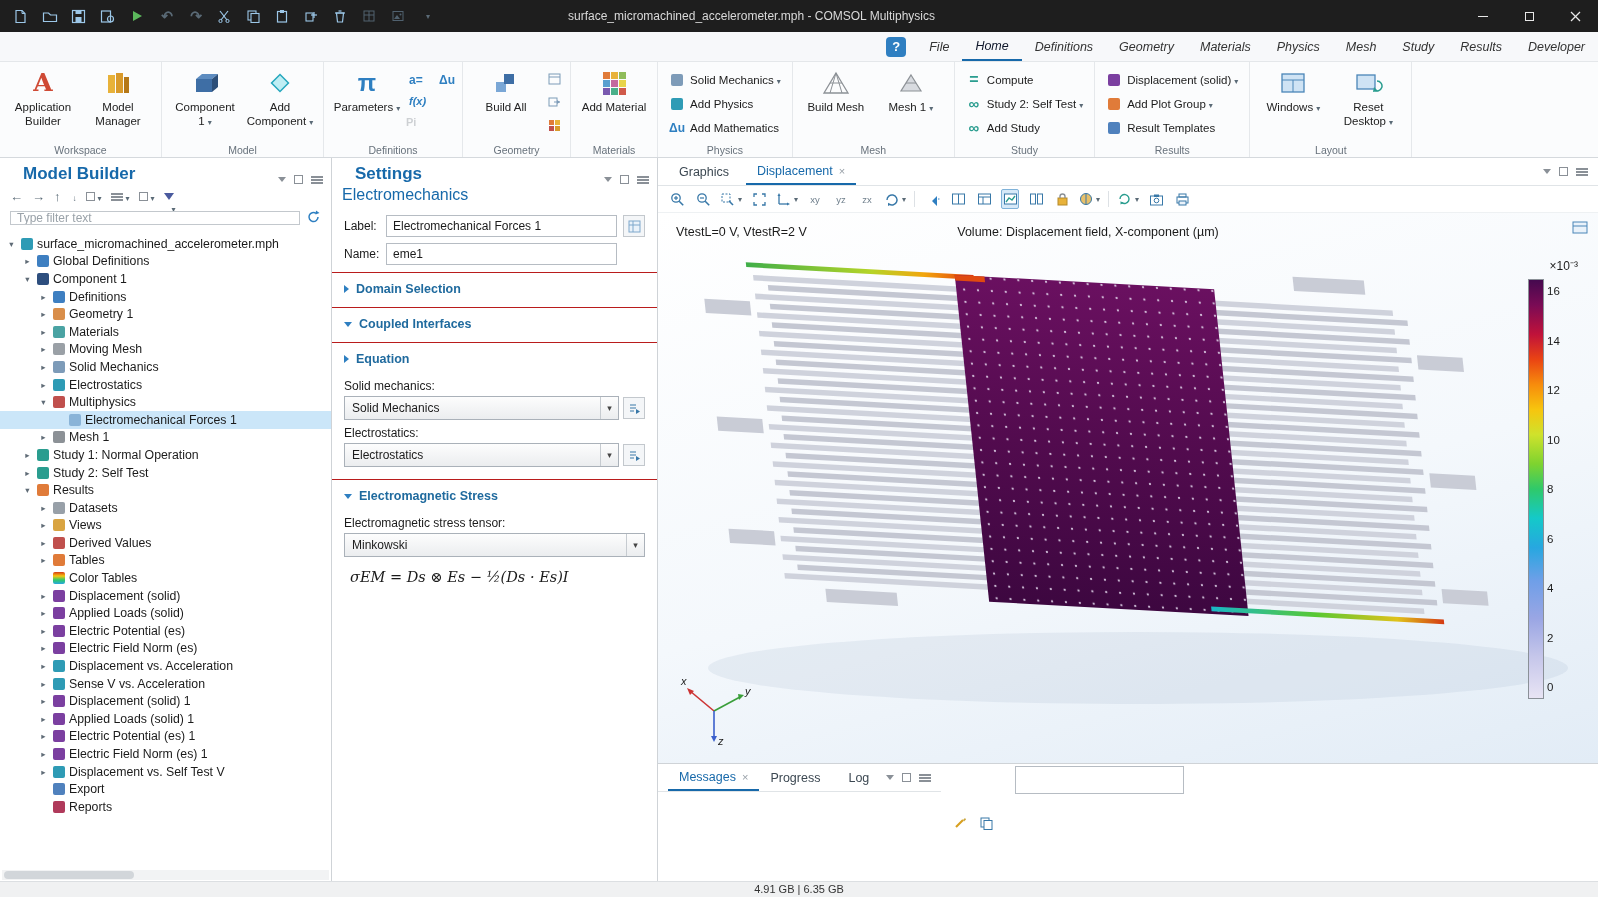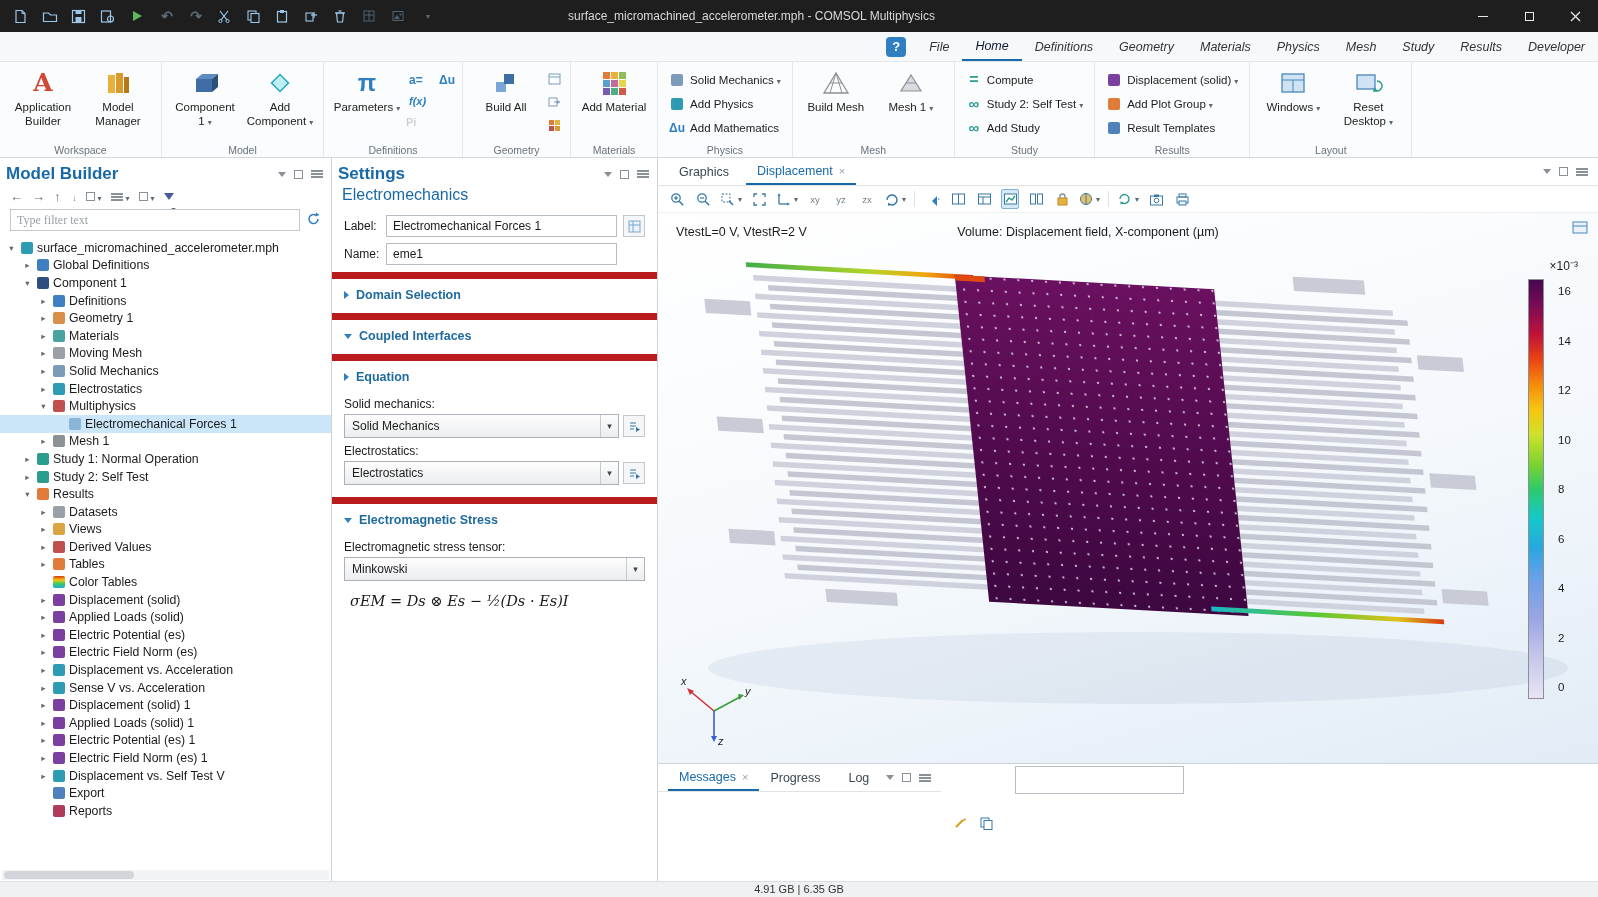--- a/index.html
+++ b/index.html
@@ -53,36 +53,36 @@
   .g-xy::after { content:"xy"; font-size:9.5px; color:#6f7f8c; }
   .g-yz::after { content:"yz"; font-size:9.5px; color:#6f7f8c; }
   .g-zx::after { content:"zx"; font-size:9.5px; color:#6f7f8c; }
 
   .csq { display:inline-block; border-radius:2px; }
 
   
   .main { position:absolute; top:158px; bottom:16px; left:0; right:0; display:flex; }
 
   
-  .panel-header { display:flex; align-items:center; gap:7px; padding:6px 8px 2px 6px; }
+  .panel-header { display:flex; align-items:flex-end; gap:7px; padding:6px 8px 2px 23px; }
   .panel-title { color:#1769aa; font-size:17px; font-weight:bold; }
   .ph-icons { margin-left:auto; display:flex; align-items:center; gap:8px; }
   .tri-down { width:0; height:0; border-left:4px solid transparent; border-right:4px solid transparent; border-top:5px solid #8a9097; display:inline-block; }
   .tri-right-b { width:0; height:0; border-top:4px solid transparent; border-bottom:4px solid transparent; border-left:5px solid #2e7fc1; display:inline-block; }
   .tri-down-b { width:0; height:0; border-left:4px solid transparent; border-right:4px solid transparent; border-top:5px solid #2e7fc1; display:inline-block; }
   .sq-icn { width:9px; height:9px; border:1px solid #8a9097; display:inline-block; }
   .menu-lines { width:12px; height:8px; border-top:2px solid #8a9097; border-bottom:2px solid #8a9097; position:relative; display:inline-block; }
   .menu-lines::after { content:""; position:absolute; left:0; right:0; top:1px; border-top:2px solid #8a9097; }
 
   
   .mb-panel { width:332px; border-right:1px solid #cfd3d7; background:#fff; display:flex; flex-direction:column; }
   .mb-toolbar { display:flex; align-items:center; gap:9px; padding:3px 10px; color:#5a6a76; font-size:13px; }
   .funnel { width:0; height:0; border-left:5px solid transparent; border-right:5px solid transparent; border-top:7px solid #4a5a9e; display:inline-block; }
   .filter-row { display:flex; align-items:center; gap:6px; padding:2px 10px 6px; }
-  .filter-input { flex:1; height:22px; border:1px solid #c3c8cd; padding:0 6px; font-size:12px; font-family:Liberation Serif, serif; color:#000000; }
+  .filter-input { flex:1; height:14px; border:1px solid #c3c8cd; padding:0 6px; font-size:12px; font-family:Liberation Sans, sans-serif; color:#000000; }
   .filter-input::placeholder { color:#9aa2a9; }
   .tree { flex:1; overflow:hidden; padding-top:2px; }
   .tree-row { display:flex; align-items:center; height:17.6px; gap:4px; font-size:12.3px; }
   .tree-row.selected { background:#cbe6f9; }
   .tree-caret { width:11px; font-size:8.5px; color:#5f6b76; text-align:center; flex:0 0 11px; }
   .ticon { width:12px; height:12px; border-radius:2px; flex:0 0 12px; background:#9aa0a6; }
   .tree-row[data-depth="0"] { padding-left:6px; }
   .tree-row[data-depth="1"] { padding-left:22px; }
   .tree-row[data-depth="2"] { padding-left:38px; }
   .tree-row[data-depth="3"] { padding-left:54px; }
@@ -112,21 +112,21 @@
   .hscroll { height:10px; margin:1px 2px; background:#f2f3f4; position:relative; }
   .hscroll-thumb { position:absolute; left:2px; top:1px; width:130px; height:8px; background:#d2d6da; border-radius:4px; }
 
   
   .settings-panel { width:326px; border-right:1px solid #cfd3d7; background:#fff; display:flex; flex-direction:column; overflow:hidden; }
   .settings-subtitle { color:#1769aa; font-size:16px; padding:0 10px 8px; }
   .field-row { display:flex; align-items:center; gap:6px; padding:3px 12px; }
   .field-row label { width:36px; font-size:12px; color:#1b1b1b; }
   .txt-input { flex:1; height:22px; border:1px solid #b6bcc3; padding:0 6px; font-size:12px; font-family:inherit; color:#1b1b1b; background:#fff; }
   .mini-btn { width:22px; height:22px; border:1px solid #c3c8cd; background:#f4f6f8; display:flex; align-items:center; justify-content:center; }
-  .section-h { display:flex; align-items:center; gap:7px; padding:9px 12px 7px; border-top:7px solid #b91c1c; color:#1f6a9e; font-weight:bold; font-size:12.5px; margin-top:4px; }
+  .section-h { display:flex; align-items:center; gap:7px; padding:9px 12px 7px; border-top:1px solid #b91c1c; color:#1f6a9e; font-weight:bold; font-size:12.5px; margin-top:4px; }
   .sec-body { padding:0 12px 8px; }
   .fld-label { font-size:12px; margin:6px 0 3px; }
   .select-row { display:flex; gap:4px; align-items:center; }
   .select { flex:1; height:24px; border:1px solid #aab1b9; background:linear-gradient(#fdfdfd,#ebedef); display:flex; align-items:center; }
   .select .sel-txt { flex:1; padding:0 7px; font-size:12px; }
   .caret-box { width:18px; height:100%; border-left:1px solid #c6cbd0; display:flex; align-items:center; justify-content:center; }
   .caret-box::after { content:"▾"; font-size:9px; color:#444; }
   .equation { font-family:"DejaVu Serif", serif; font-style:italic; font-size:14.5px; color:#1b1b1b; padding:12px 6px 8px; }
 
   
@@ -145,21 +145,21 @@
   .scene { position:absolute; inset:0; width:100%; height:100%; }
   .canvas-hl { position:absolute; left:18px; top:12px; font-size:12.5px; }
   .canvas-hc { position:absolute; left:0; right:80px; top:12px; text-align:center; font-size:12.5px; }
   .canvas-info { position:absolute; right:10px; top:8px; }
 
   .legend { position:absolute; right:14px; top:44px; width:56px; }
   .legend-exp { font-size:12px; text-align:right; padding-right:6px; margin-bottom:5px; }
   .legend-row { display:flex; }
   .legend-bar { width:16px; height:420px; border:1px solid #8a9097;
     background:linear-gradient(180deg,#45094f 0%,#7a0b55 6%,#c0123a 13%,#ea4413 19%,#f78c0c 25%,#f7c50e 31%,#cfe22c 37%,#7ed32f 44%,#2fc96a 50%,#14c9c9 57%,#27a7e0 64%,#6f9fe8 72%,#9aa6e4 81%,#c5c6ea 90%,#e8e4f4 100%); }
-  .legend-ticks { display:flex; flex-direction:column; justify-content:space-between; height:408px; margin:6px 0 0 14px; font-size:11.5px; }
+  .legend-ticks { display:flex; flex-direction:column; justify-content:space-between; height:408px; margin:6px 0 0 3px; font-size:11.5px; }
 
   .triad { position:absolute; left:20px; bottom:16px; }
   .triad text { font-size:11px; fill:#1b1b1b; font-style:italic; }
 
   
   .bottom-panel { height:118px; border-top:1px solid #cfd3d7; display:flex; flex-direction:row; background:#fff; }
   .msg-toolbar { display:flex; align-items:center; gap:8px; padding:4px 10px; }
   .msg-box { margin:2px 10px; height:28px; border:1px solid #b6bcc3; background:#fff; }
   .msg-box input { width:100%; height:100%; border:none; outline:none; font-family:inherit; font-size:12px; padding:0 6px; }
 

